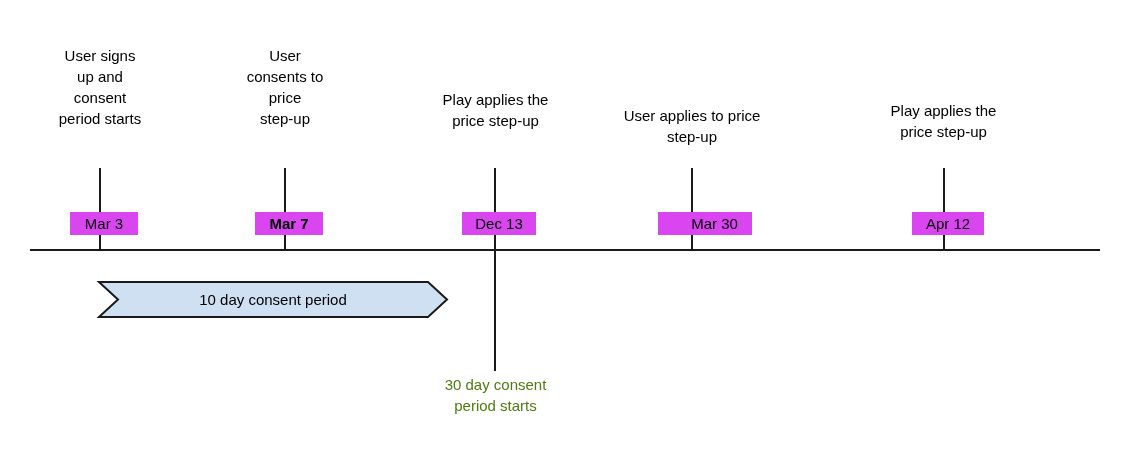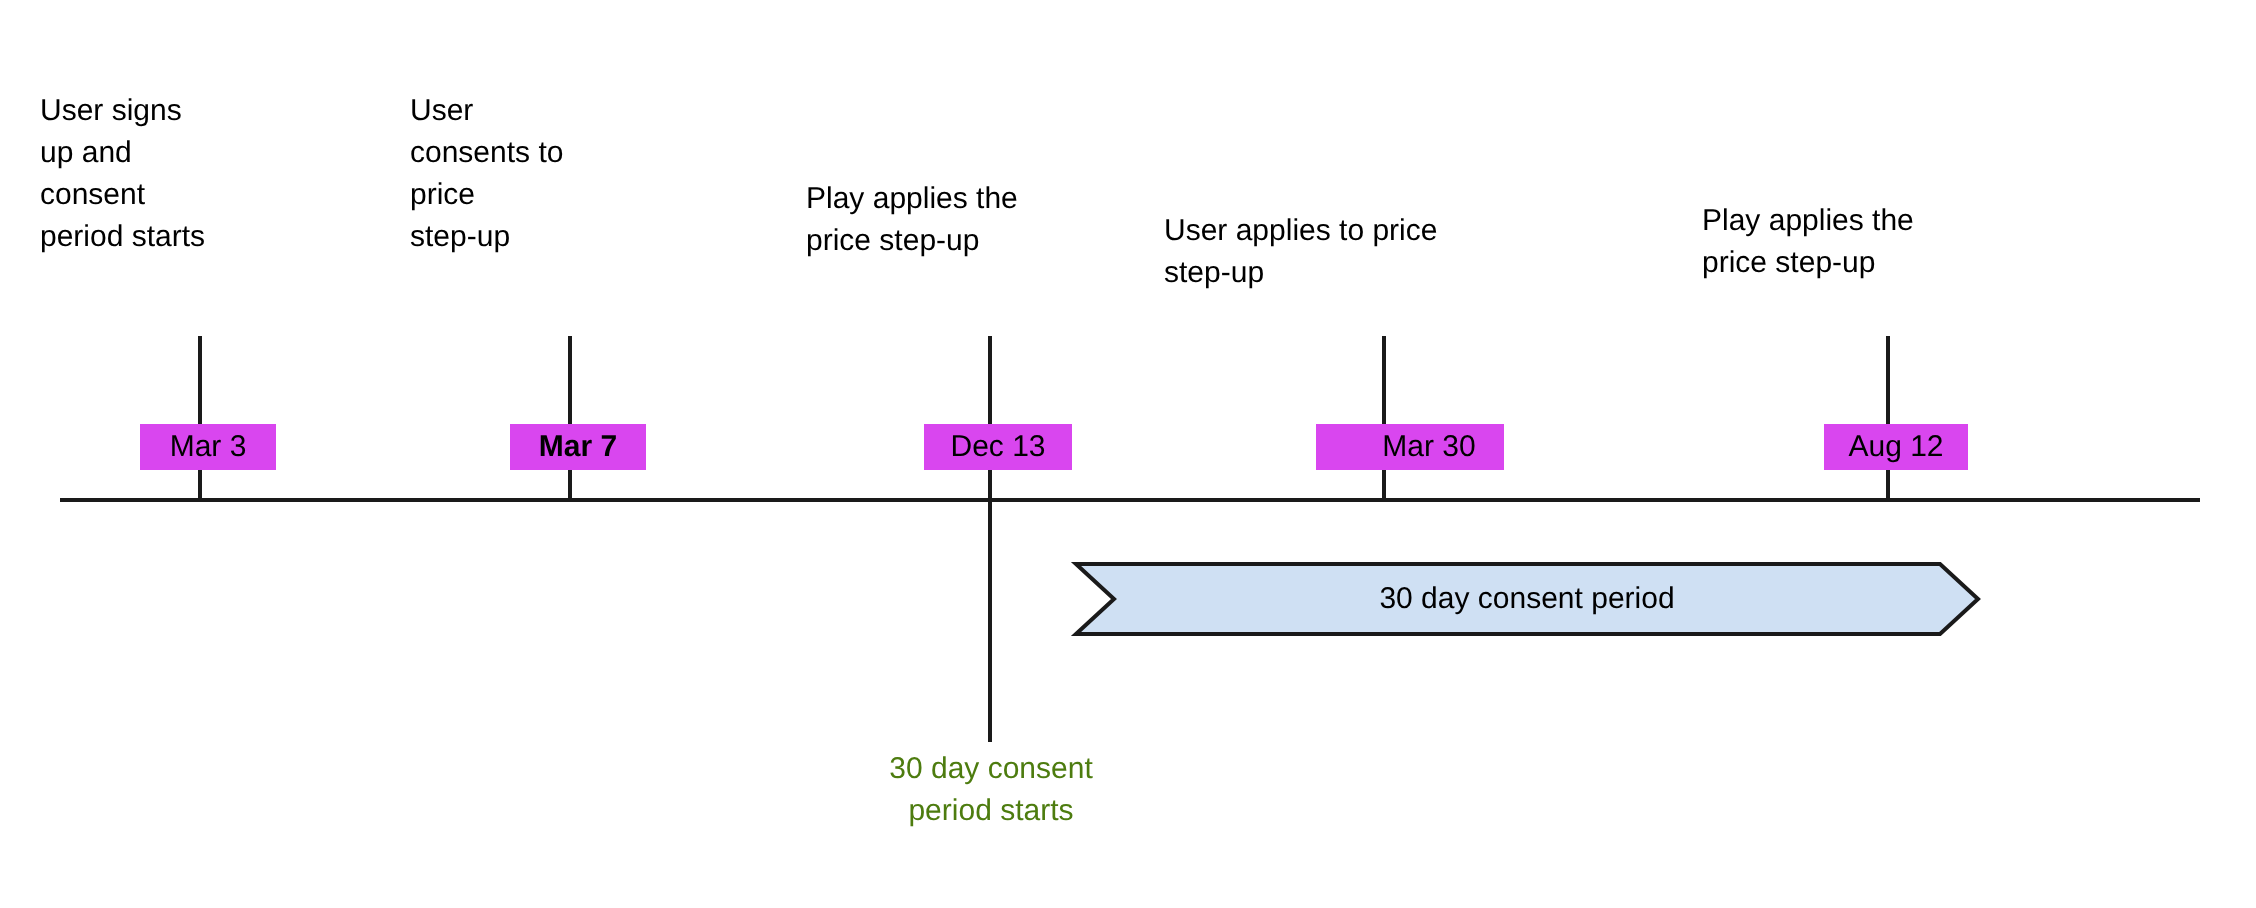--- a/index.html
+++ b/index.html
@@ -32,20 +32,21 @@
   
   .tick {
     position: absolute;
     width: 0;
     border-left: 2px solid #1a1a1a;
   }
 
   
   .event-caption {
     position: absolute;
+    text-align: center;
     font-size: 15px;
     line-height: 21px;
     color: #000000;
     white-space: pre-line;
   }
 
   
   .date-chip {
     position: absolute;
     background: #d946ef;
@@ -123,23 +124,23 @@
 period starts</div>
 
   <div class="event-caption" style="left:582px; top:105px; width:220px;">User applies to price
 step-up</div>
   <div class="tick" style="left:691px; top:168px; height:82px;"></div>
   <div class="date-chip" style="left:658px; top:212px; width:65px;padding-left:24px;">Mar 30</div>
 
   <div class="event-caption" style="left:851px; top:100px; width:185px;">Play applies the
 price step-up</div>
   <div class="tick" style="left:943px; top:168px; height:82px;"></div>
-  <div class="date-chip" style="left:912px; top:212px; width:62px;">Aug 12</div>
+  <div class="date-chip" style="left:912px; top:212px; width:62px;">Apr 12</div>
 
+  <div class="banner" style="left:98px; top:281px; width:350px;">
+    <svg viewBox="0 0 350 37" preserveAspectRatio="none">
+      <polygon points="1,1 330,1 349,18.5 330,36 1,36 20,18.5" fill="#cfe0f3" stroke="#1a1a1a" stroke-width="2" stroke-linejoin="miter" vector-effect="non-scaling-stroke"></polygon>
+    </svg>
+    <div class="banner-label">10 day consent period</div>
+  </div>
 
-  <div class="banner" style="left:537px; top:281px; width:453px;">
-    <svg viewBox="0 0 453 37" preserveAspectRatio="none">
-      <polygon points="1,1 433,1 452,18.5 433,36 1,36 20,18.5" fill="#cfe0f3" stroke="#1a1a1a" stroke-width="2" stroke-linejoin="miter" vector-effect="non-scaling-stroke"></polygon>
-    </svg>
-    <div class="banner-label">30 day consent period</div>
-  </div>
 
 </div>
 
 </body></html>

